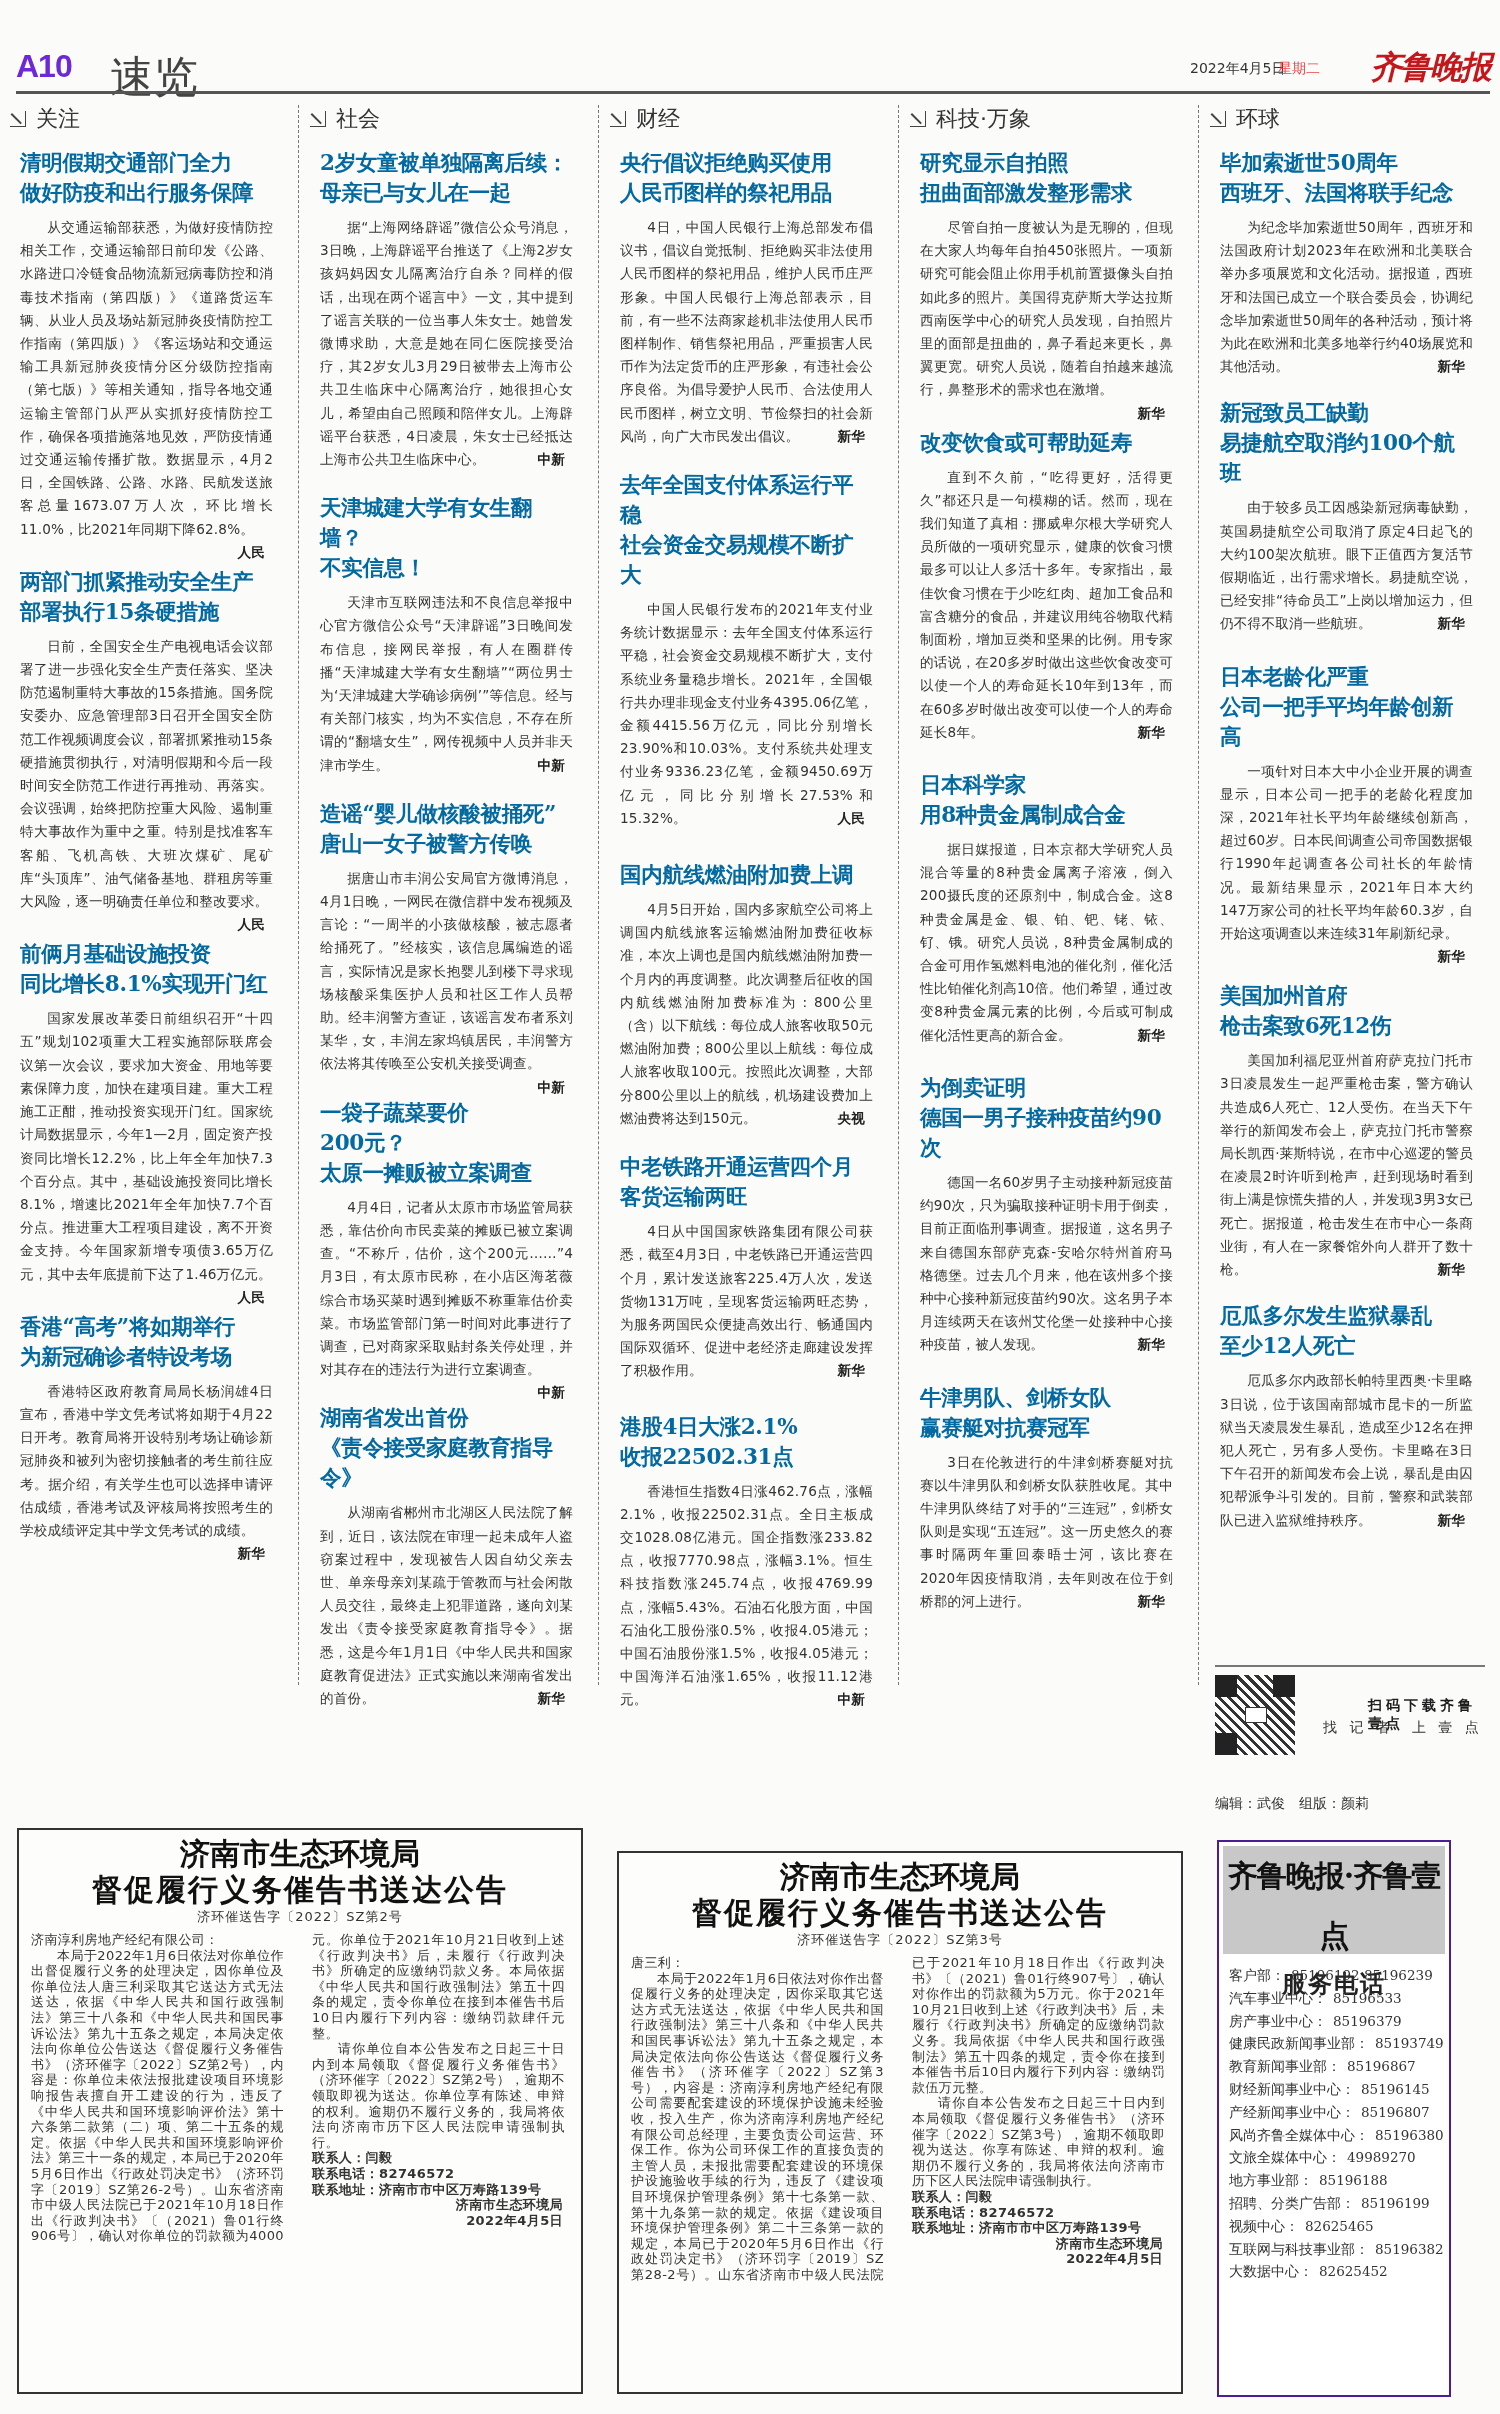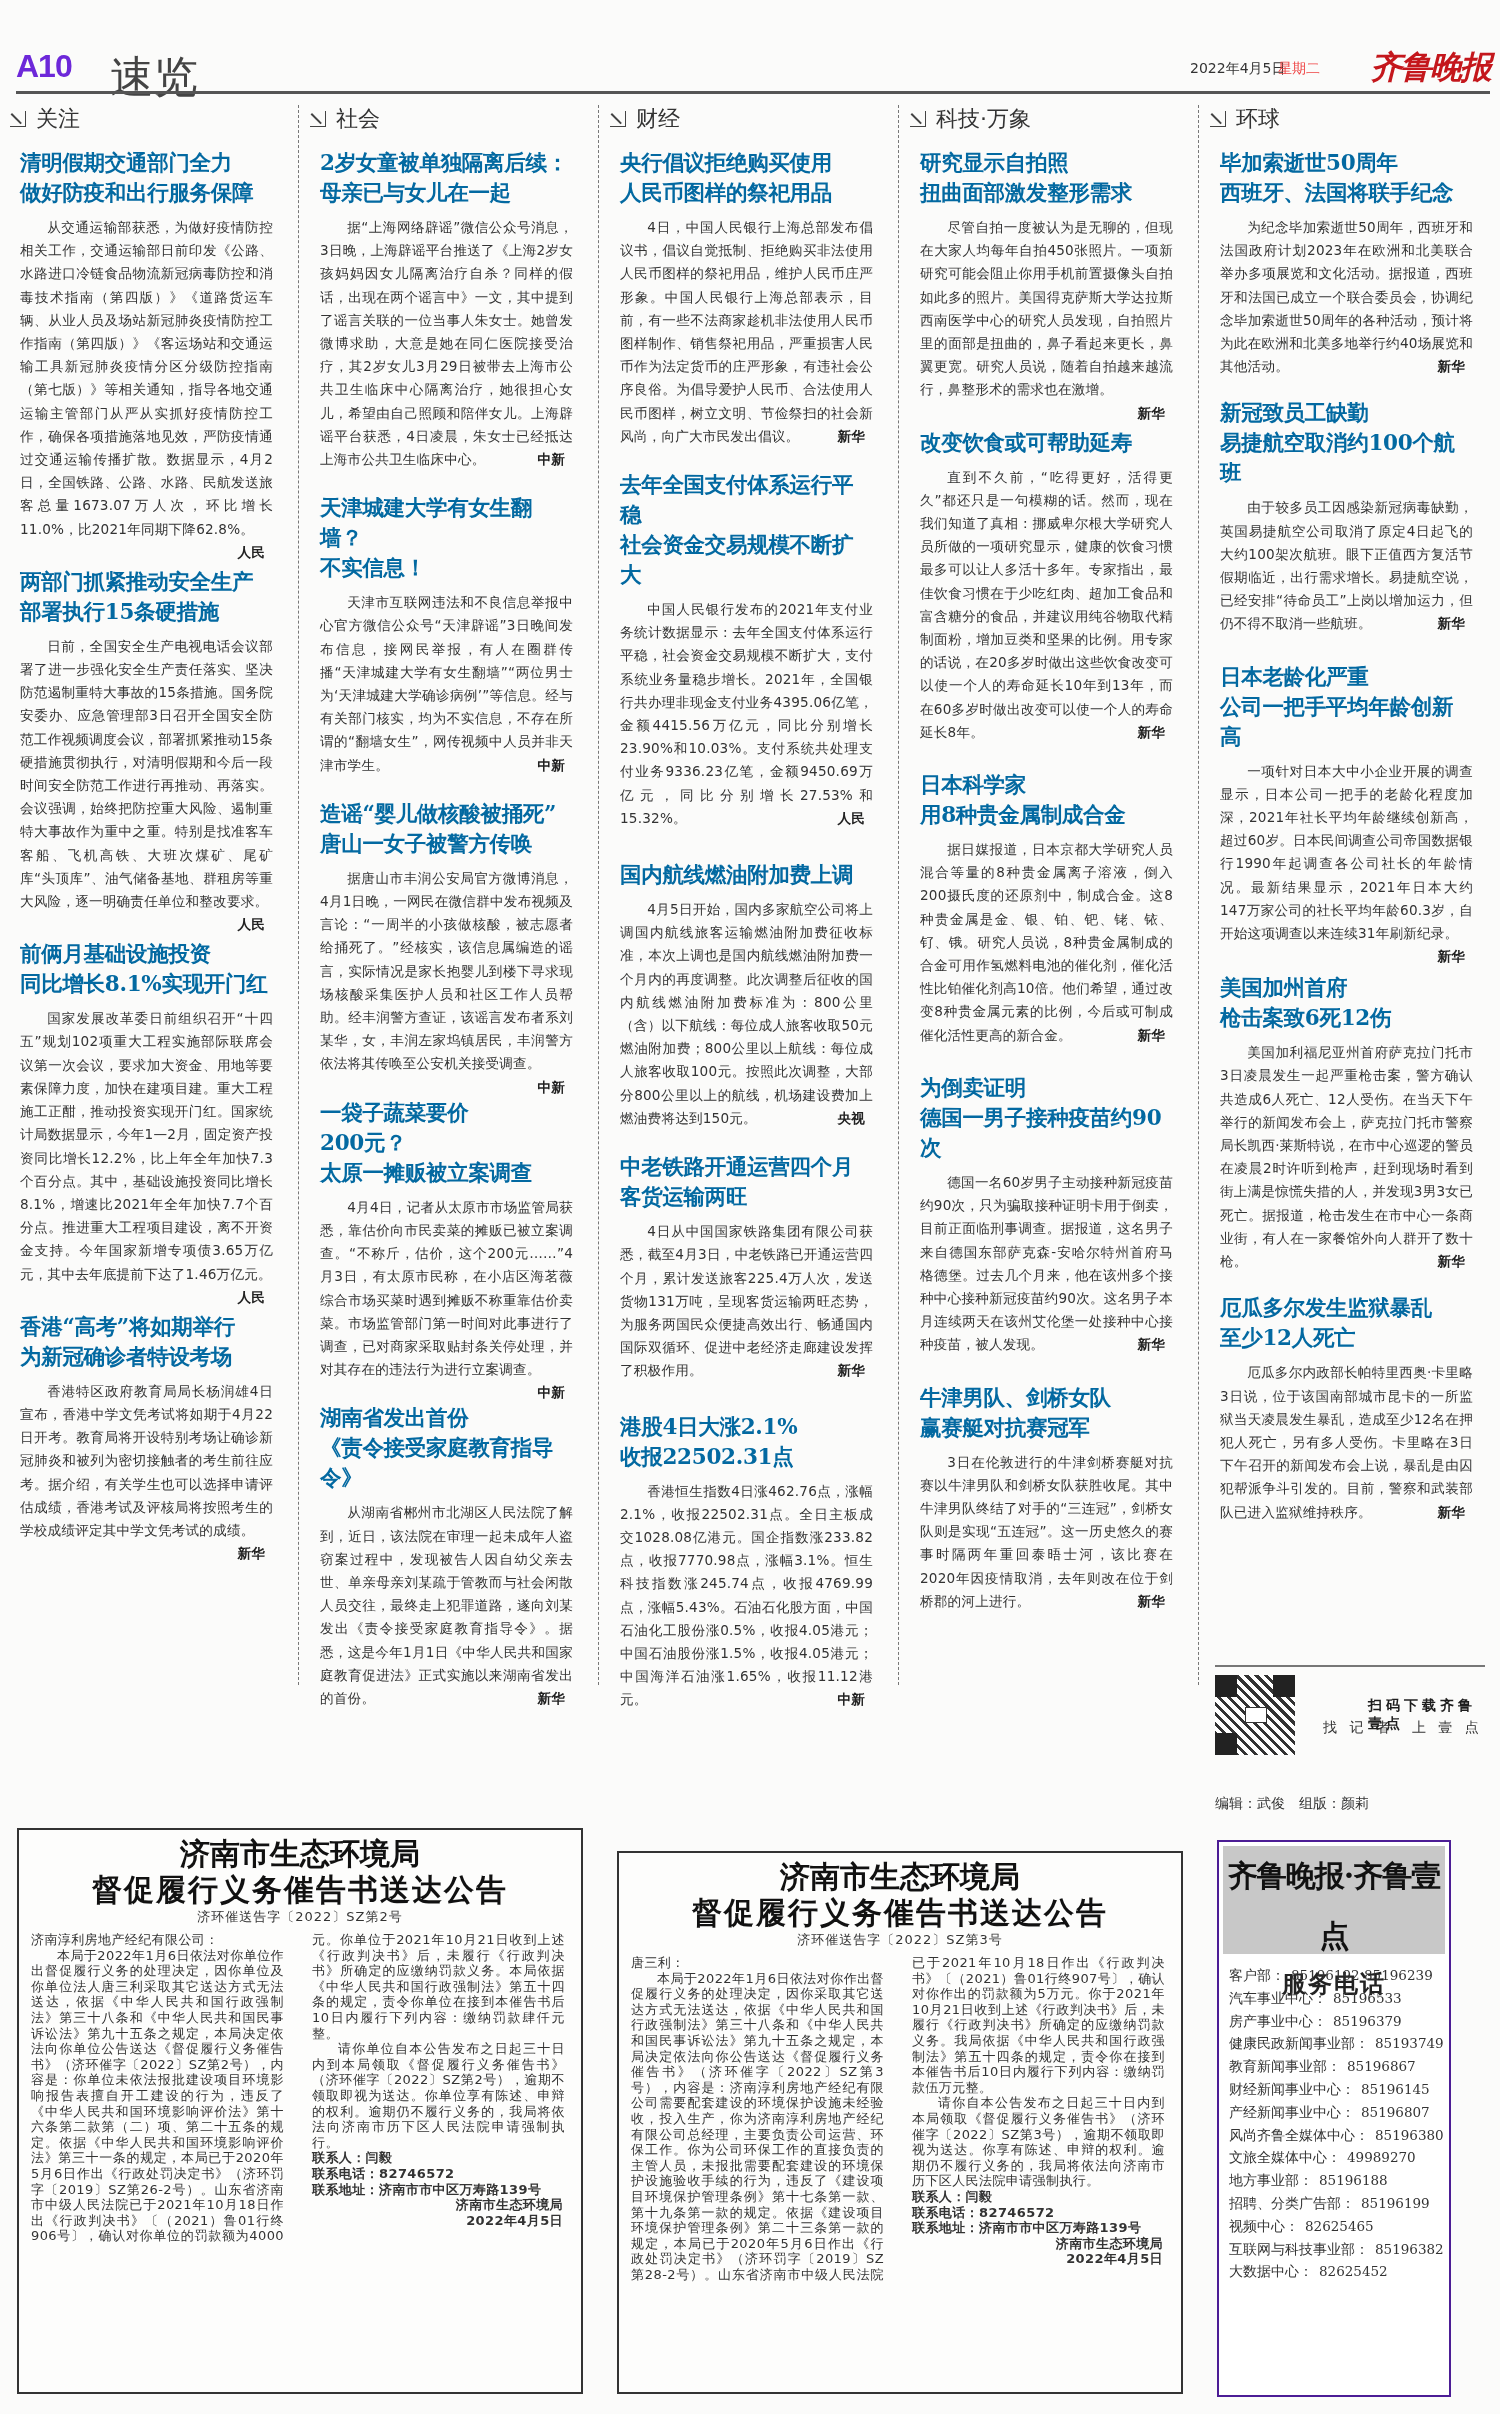--- a/index.html
+++ b/index.html
@@ -256,21 +256,21 @@
         </div>
       <div class="body"><span>由于较多员工因感染新冠病毒缺勤，英国易捷航空公司取消了原定4日起飞的大约100架次航班。眼下正值西方复活节假期临近，出行需求增长。易捷航空说，已经安排“待命员工”上岗以增加运力，但仍不得不取消一些航班。</span><span class="source">新华</span></div>
     </div>
     <div class="article" style="margin-top:26px">
       <div class="headline">
           <div>日本老龄化严重</div>
           <div>公司一把手平均年龄创新高</div>
         </div>
       <div class="body"><span>一项针对日本大中小企业开展的调查显示，日本公司一把手的老龄化程度加深，2021年社长平均年龄继续创新高，超过60岁。日本民间调查公司帝国数据银行1990年起调查各公司社长的年龄情况。最新结果显示，2021年日本大约147万家公司的社长平均年龄60.3岁，自开始这项调查以来连续31年刷新纪录。</span><span class="source">新华</span></div>
     </div>
-    <div class="article" style="margin-top:28px">
+    <div class="article" style="margin-top:36px">
       <div class="headline">
           <div>美国加州首府</div>
           <div>枪击案致6死12伤</div>
         </div>
       <div class="body"><span>美国加利福尼亚州首府萨克拉门托市3日凌晨发生一起严重枪击案，警方确认共造成6人死亡、12人受伤。在当天下午举行的新闻发布会上，萨克拉门托市警察局长凯西·莱斯特说，在市中心巡逻的警员在凌晨2时许听到枪声，赶到现场时看到街上满是惊慌失措的人，并发现3男3女已死亡。据报道，枪击发生在市中心一条商业街，有人在一家餐馆外向人群开了数十枪。</span><span class="source">新华</span></div>
     </div>
     <div class="article" style="margin-top:20px">
       <div class="headline">
           <div>厄瓜多尔发生监狱暴乱</div>
           <div>至少12人死亡</div>

